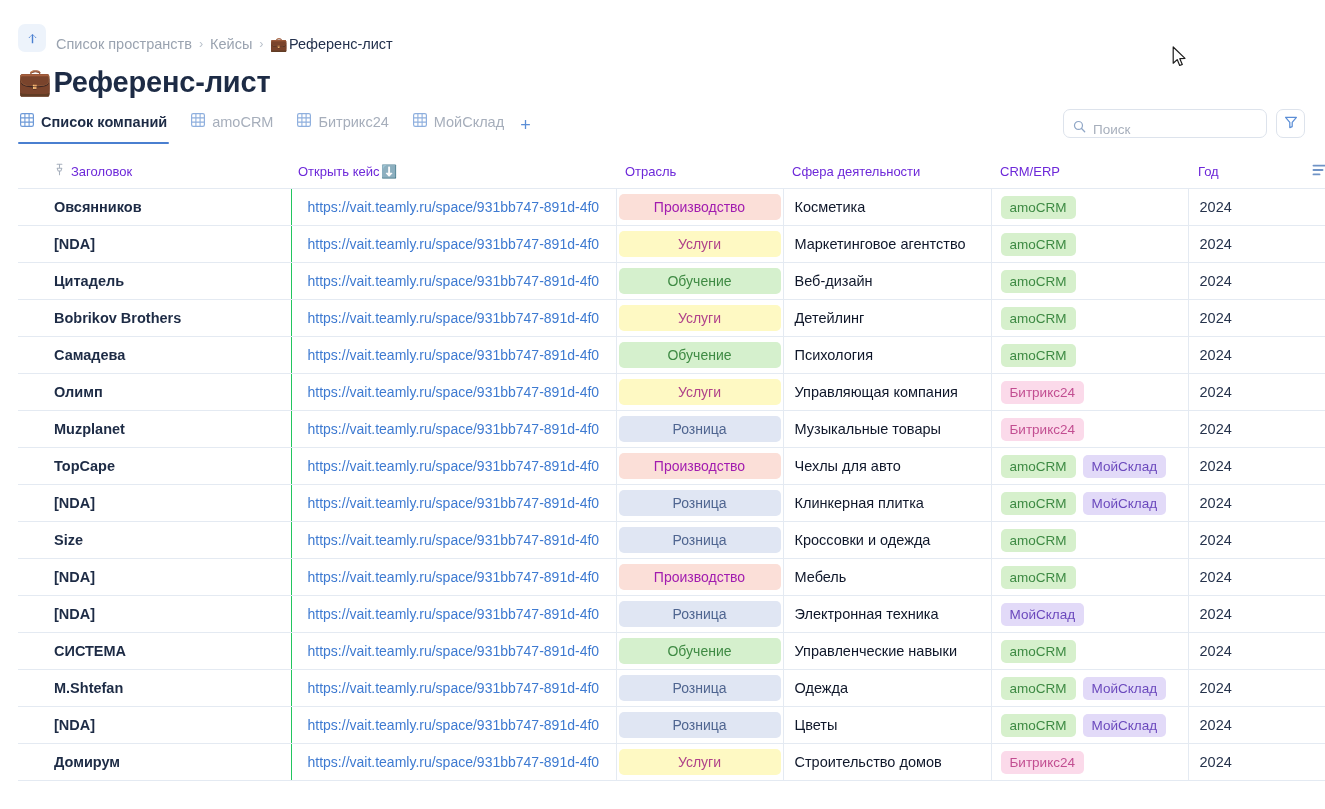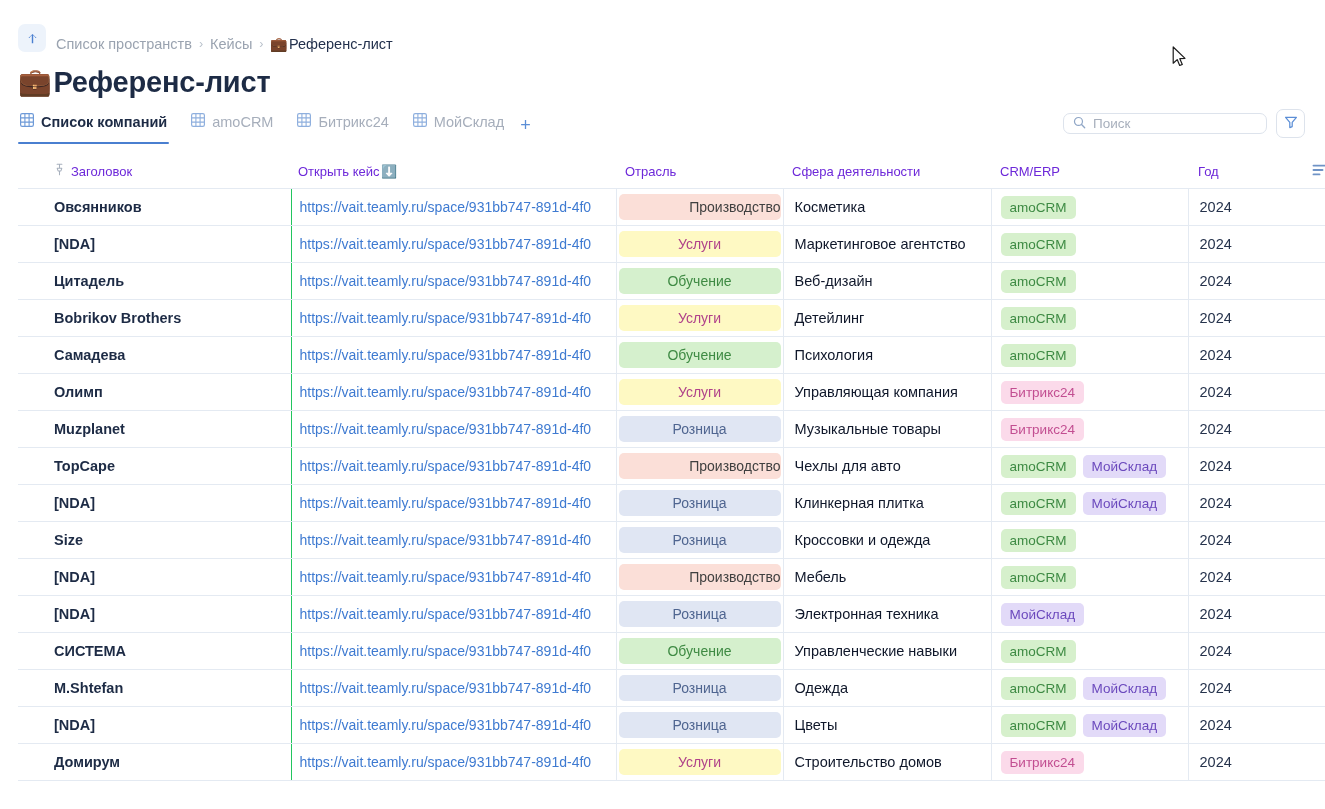--- a/index.html
+++ b/index.html
@@ -74,23 +74,23 @@
     color: #5b8ed6; font-size: 18px; line-height: 1;
     padding-bottom: 10px; margin-left: -8px;
   }
 
   
   .search-zone {
     position: absolute; right: 20px; bottom: 6px;
     display: flex; align-items: center; gap: 9px;
   }
   .search-box {
-    width: 204px; height: 21px;
+    width: 204px; height: 29px;
     border: 1px solid #dde3ec; border-radius: 7px;
-    display: flex; align-items: center; gap: 7px;
+    display: flex; align-items: flex-end; gap: 7px;
     padding: 0 9px;
     background: #fff;
   }
   .search-ph { font-size: 13.5px; color: #a7afbc; }
   .filter-btn {
     width: 29px; height: 29px;
     border: 1px solid #dde3ec; border-radius: 7px;
     display: flex; align-items: center; justify-content: center;
     background: #fff;
   }
@@ -126,21 +126,21 @@
   .th-year .th-in  { padding-left: 10px; justify-content: space-between; padding-right: 14px; }
 
   tbody tr { height: 37px; }
   tbody td { border-bottom: 1px solid #e4eaf2; height: 37px; }
   tbody td.cell-title {
     padding-left: 36px;
     font-size: 14.5px; font-weight: 700; color: #1d2b45;
     border-right: 1px solid #22c55e;
   }
   tbody td.cell-link {
-    padding-left: 8px;
+    padding-left: 16px;
     font-size: 14px; color: #3e7ad1;
     white-space: nowrap;
     border-right: 1px solid #e4eaf2;
   }
   tbody td.cell-ind { padding: 0 2px; border-right: 1px solid #e4eaf2; }
   tbody td.cell-field {
     padding-left: 11px;
     font-size: 14.5px; color: #0f172a;
     border-right: 1px solid #e4eaf2;
   }
@@ -154,21 +154,21 @@
   .gutter-l { width: 18px; }
   tbody td.gutter-l, thead th.gutter-l { border-bottom: none; }
 
   .ind-pill {
     display: block; width: 100%;
     height: 26px; line-height: 26px;
     border-radius: 5px;
     text-align: center;
     font-size: 14px;
   }
-  .pill-prod { background: #fbdfd8; color: #404040; text-align: right; }
+  .pill-prod { background: #fbdfd8; color: #a21caf; }
   .pill-serv { background: #fef9c3; color: #b0428a; }
   .pill-edu  { background: #d5f0cd; color: #3e8a43; }
   .pill-ret  { background: #e0e6f3; color: #4f6590; }
 
   .crm-wrap { display: flex; align-items: center; gap: 7px; }
   .crm-pill {
     height: 23px; line-height: 23px;
     padding: 0 9px;
     border-radius: 5px;
     font-size: 13.5px;

